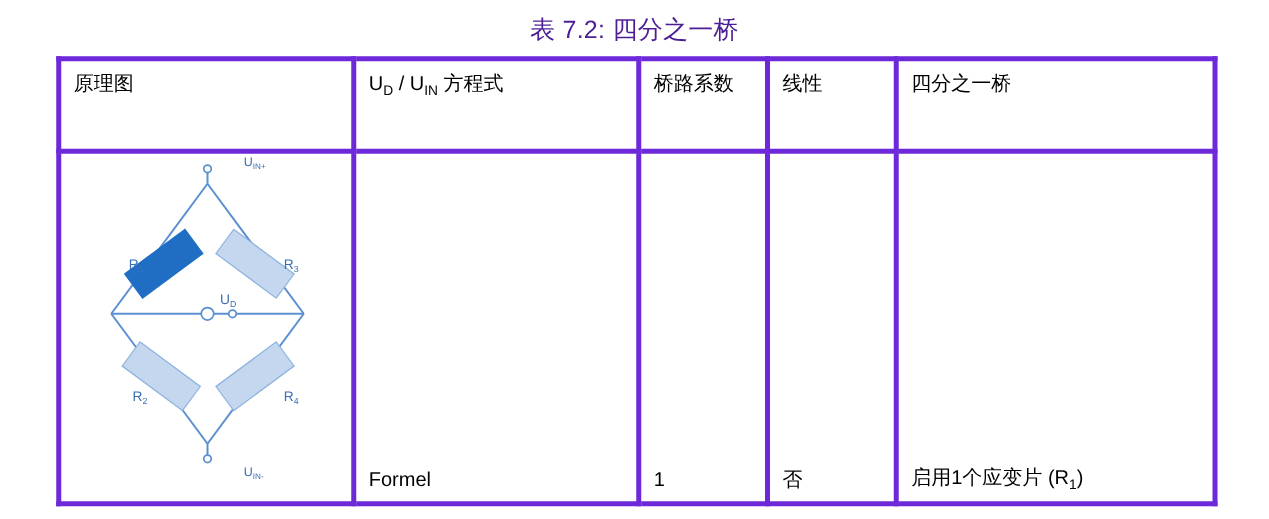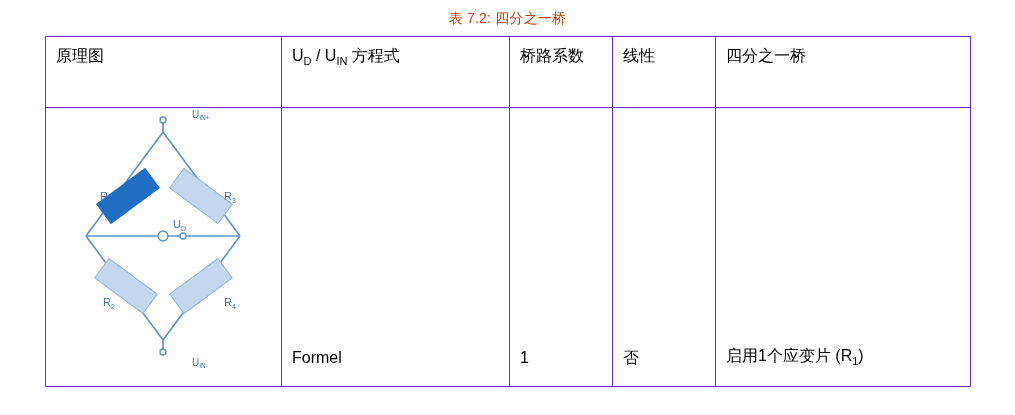--- a/index.html
+++ b/index.html
@@ -14,34 +14,34 @@
     color: #000000;
     overflow: hidden;
   }
   .page {
     position: relative;
     width: 1015px;
     height: 415px;
   }
   .caption {
     text-align: center;
-    font-size: 14px;
-    color: #c2410c;
+    font-size: 20px;
+    color: #4c1d95;
     padding-top: 10px;
     padding-bottom: 8px;
     letter-spacing: 0.2px;
   }
   table.bridge-table {
     border-collapse: collapse;
     margin-left: 45px;
     width: 925px;
     table-layout: fixed;
   }
   table.bridge-table td {
-    border: 1px solid #6d28d9;
+    border: 4px solid #6d28d9;
     vertical-align: top;
     padding: 8px 10px;
     font-size: 16px;
     line-height: 1.35;
   }
   .col-schema { width: 236px; }
   .col-eq     { width: 228px; }
   .col-factor { width: 103px; }
   .col-lin    { width: 103px; }
   .col-strain { width: 255px; }
@@ -55,21 +55,21 @@
     vertical-align: sub;
   }
   .body-row td {
     height: 262px;
     position: relative;
     padding: 0;
   }
   .bottom-text {
     position: absolute;
     left: 10px;
-    bottom: 17px;
+    bottom: 5px;
     font-size: 16px;
     white-space: nowrap;
     text-align: center;
   }
   
   .schema-cell {
     padding: 0 !important;
   }
   .schema-wrap {
     position: relative;

